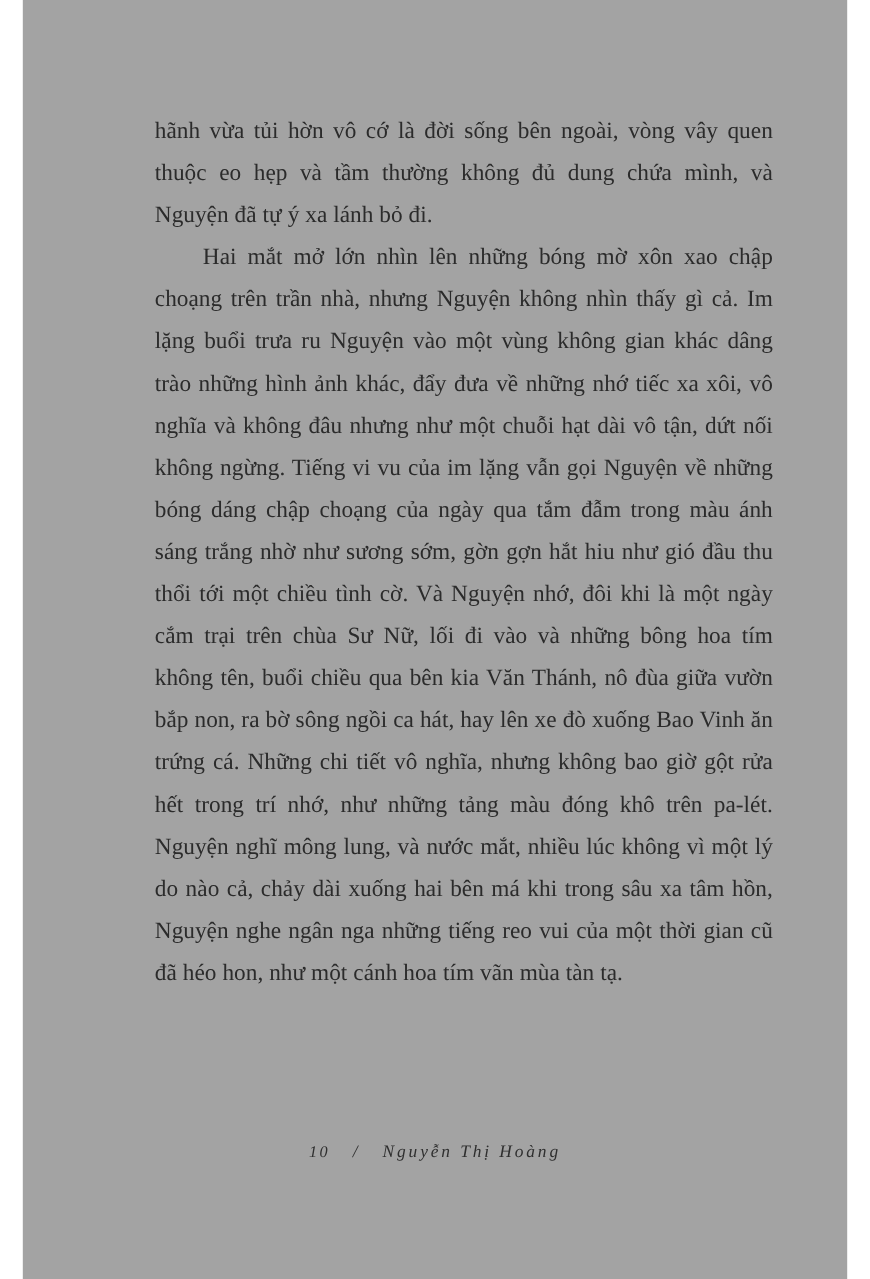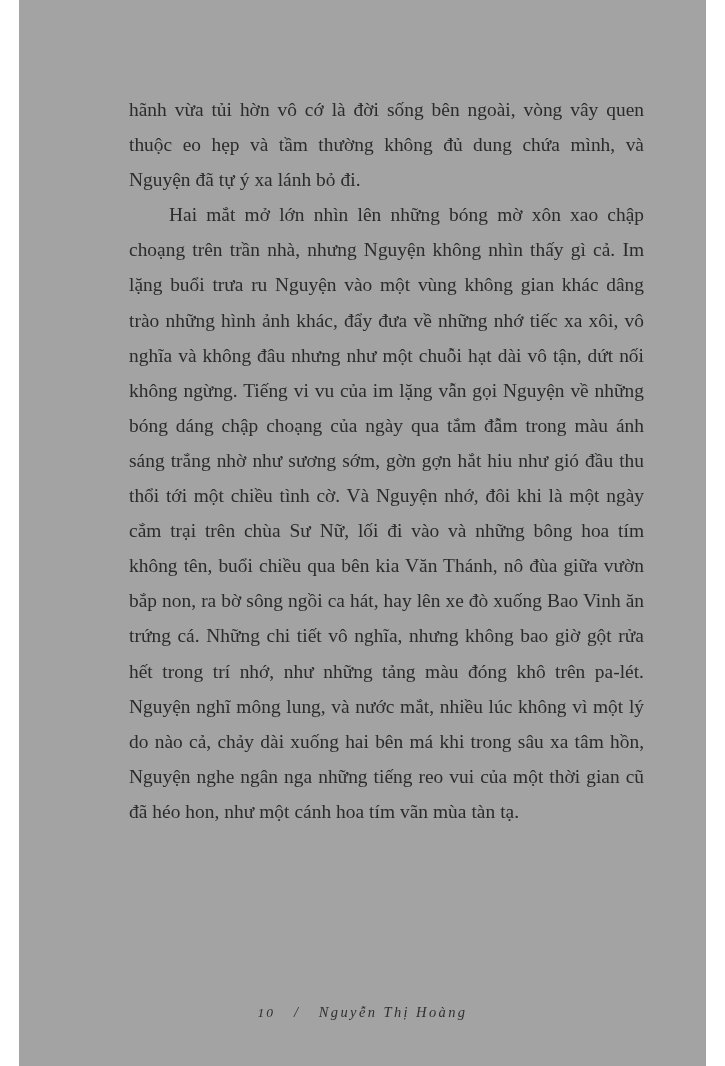--- a/index.html
+++ b/index.html
@@ -45,21 +45,21 @@
     content: "";
     display: inline-block;
     width: 100%;
   }
   .para.no-stretch:after { display: none; }
 
   .footer {
     position: absolute;
     left: 0;
     right: 0;
-    top: 1004px;
+    top: 952px;
     text-align: center;
     font-style: italic;
     font-size: 14.5px;
     letter-spacing: 2.1px;
     color: #2f2f2f;
     white-space: pre;
   }
   .footer .pg-num {
     font-size: 13.5px;
   }

